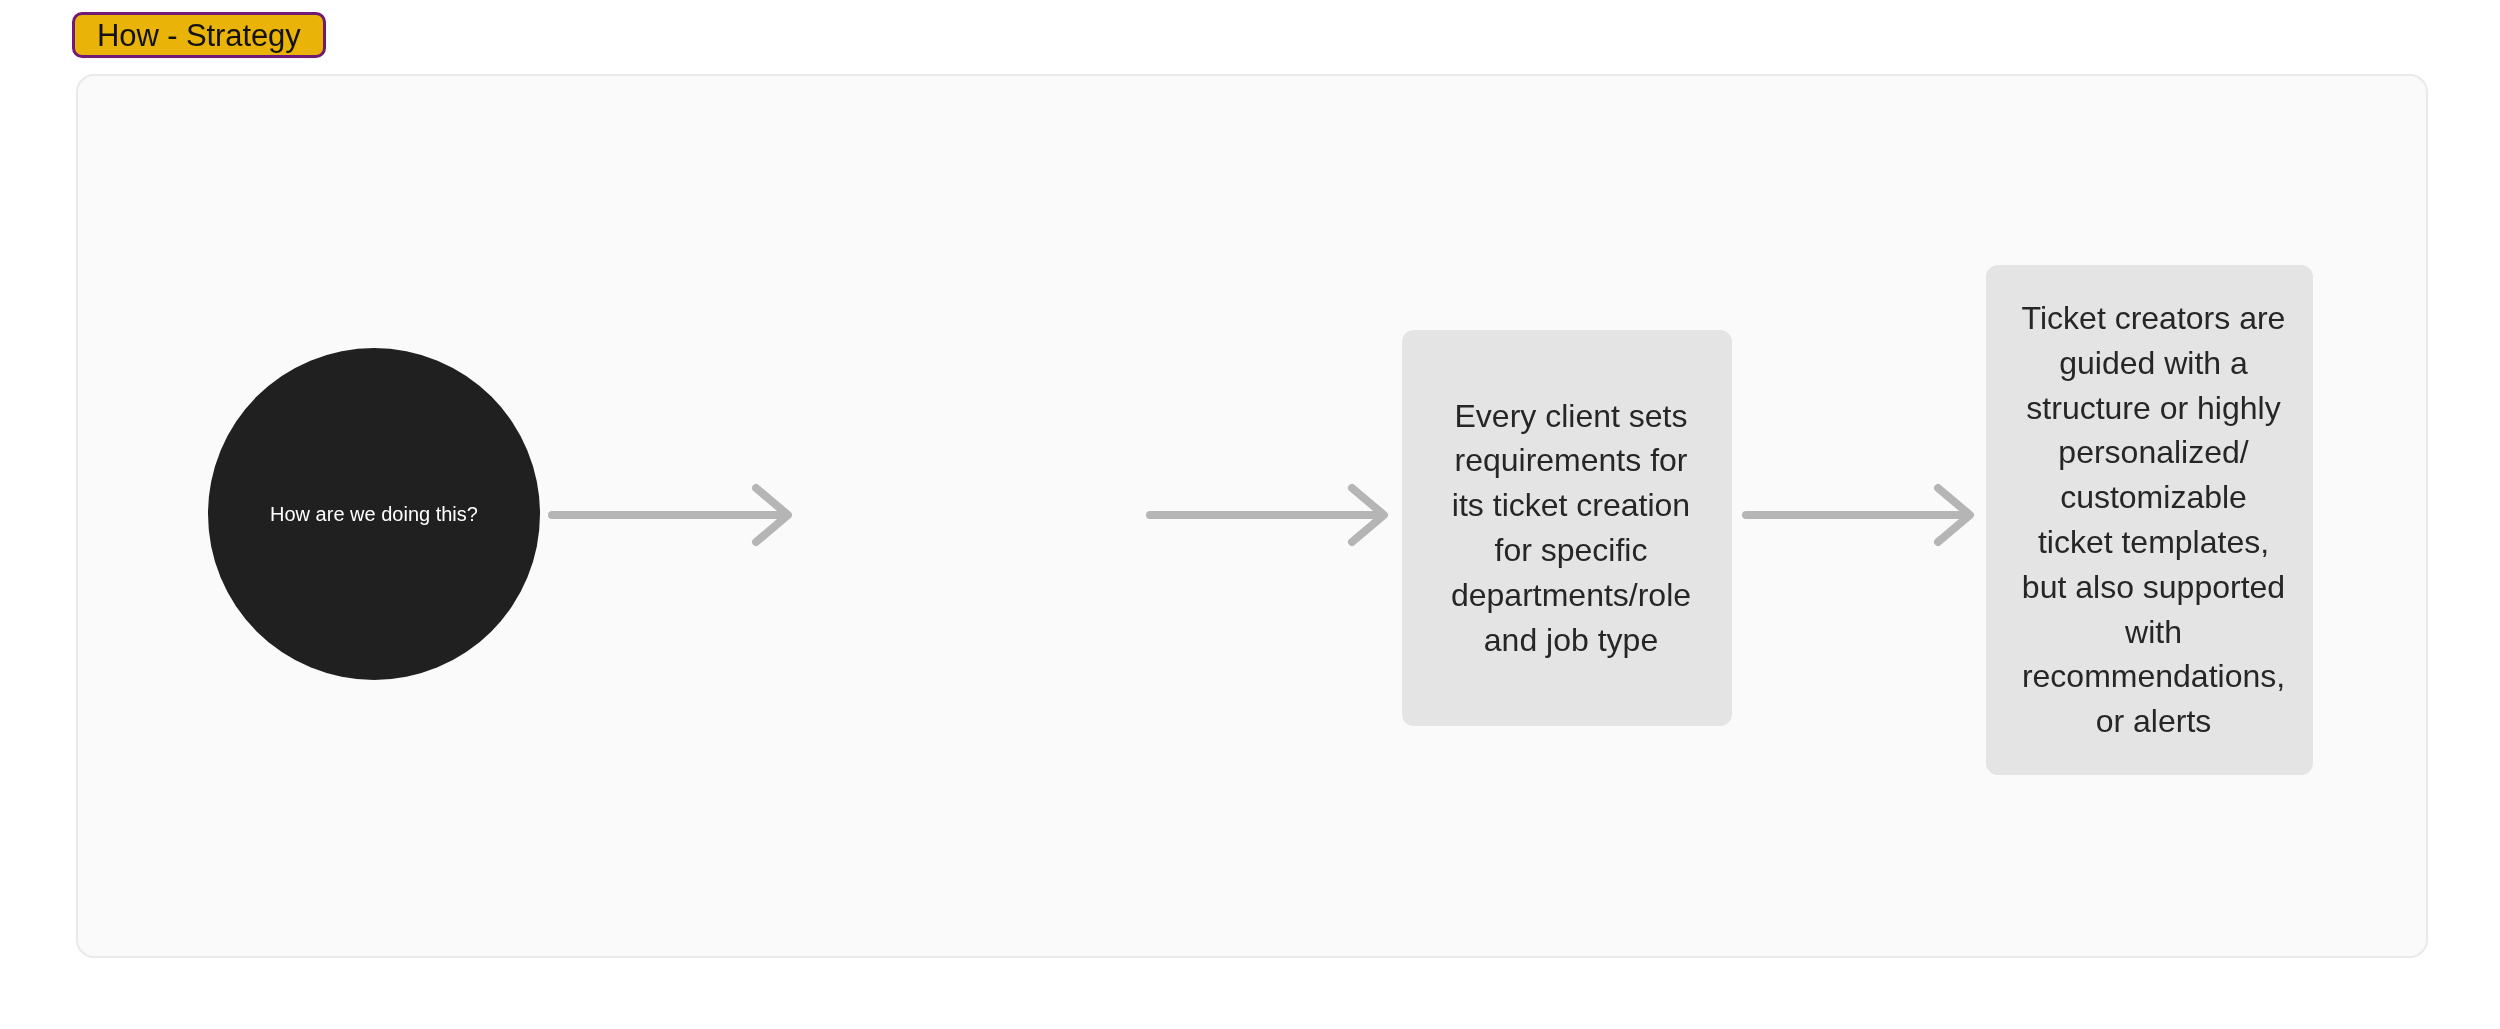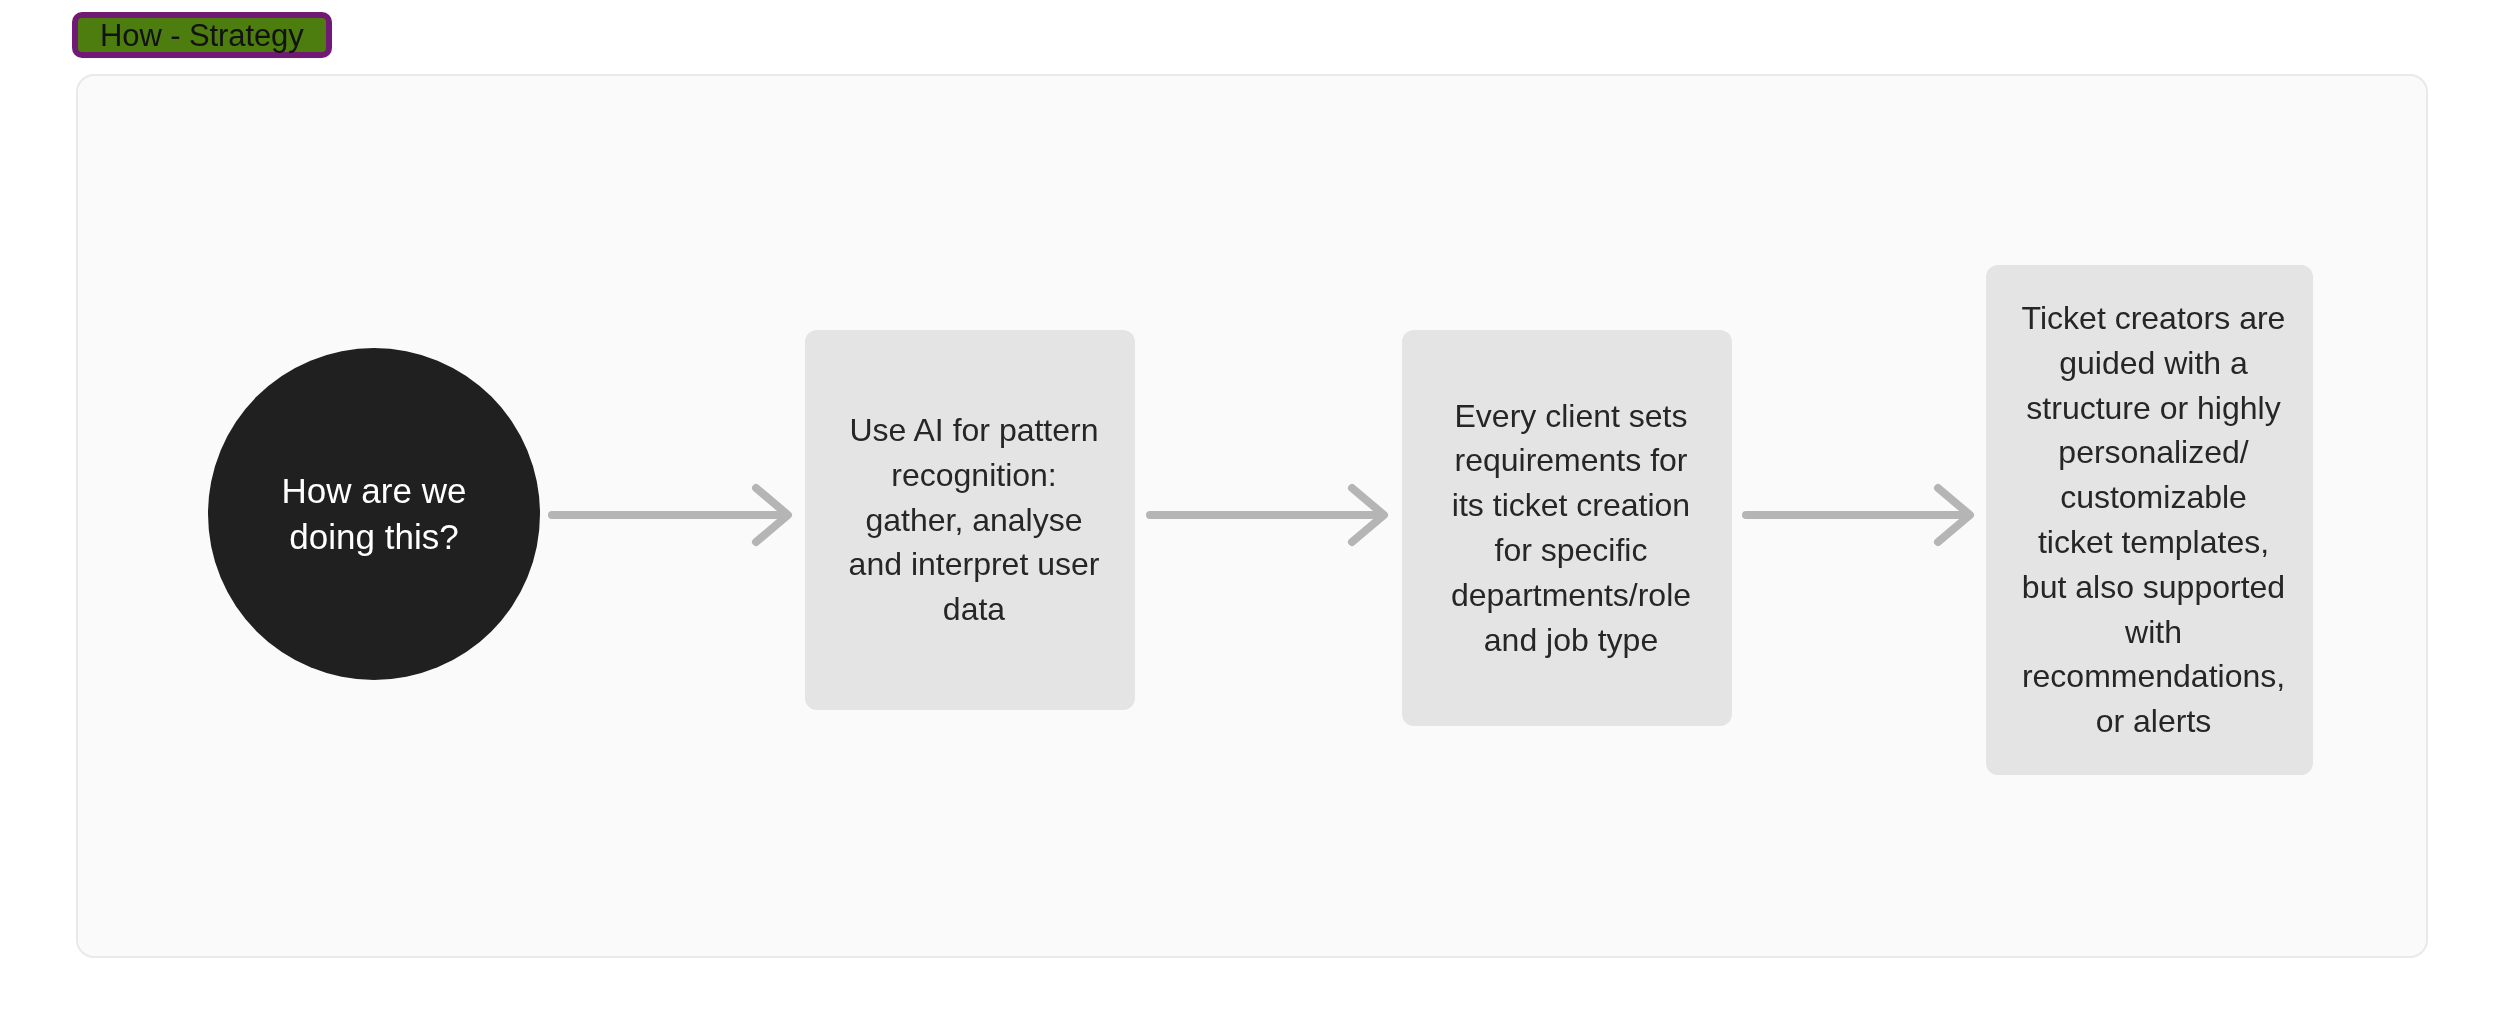--- a/index.html
+++ b/index.html
@@ -24,22 +24,22 @@
     height: 74px;
   }
   .tab-pill {
     position: absolute;
     left: 72px;
     top: 12px;
     height: 46px;
     padding: 0 22px;
     display: flex;
     align-items: center;
-    background: #4d7c0f;
-    border: 6px solid #701a75;
+    background: #eab308;
+    border: 3px solid #701a75;
     border-radius: 10px;
     box-sizing: border-box;
     box-shadow: 0 1px 1px rgba(0,0,0,0.04);
   }
   .tab-pill-label {
     font-size: 31px;
     line-height: 1;
     color: #121212;
     white-space: nowrap;
     letter-spacing: -0.1px;
@@ -81,21 +81,21 @@
     height: 332px;
     border-radius: 50%;
     background: #202020;
     display: flex;
     align-items: center;
     justify-content: center;
     pointer-events: auto;
   }
   .node-circle-label {
     color: #ffffff;
-    font-size: 35px;
+    font-size: 20px;
     line-height: 1.32;
     text-align: center;
     width: 240px;
   }
 
   
   .node-box {
     background: #e4e4e4;
     border-radius: 12px;
     display: flex;
@@ -148,27 +148,20 @@
 
   <div class="flow-arrow arrow-1">
     <svg width="250" height="70" viewBox="0 0 250 70" aria-hidden="true">
       <g stroke="#b5b5b5" stroke-width="8" fill="none" stroke-linecap="round" stroke-linejoin="round">
         <line x1="4" y1="35" x2="238" y2="35"></line>
         <polyline points="208,8 240,35 208,62"></polyline>
       </g>
     </svg>
   </div>
 
-  <div class="flow-node node-box node-box-1">
-    <span class="node-box-label">Use AI for pattern
-recognition:
-gather, analyse
-and interpret user
-data</span>
-  </div>
 
   <div class="flow-arrow arrow-2">
     <svg width="248" height="70" viewBox="0 0 248 70" aria-hidden="true">
       <g stroke="#b5b5b5" stroke-width="8" fill="none" stroke-linecap="round" stroke-linejoin="round">
         <line x1="4" y1="35" x2="236" y2="35"></line>
         <polyline points="206,8 238,35 206,62"></polyline>
       </g>
     </svg>
   </div>
 

